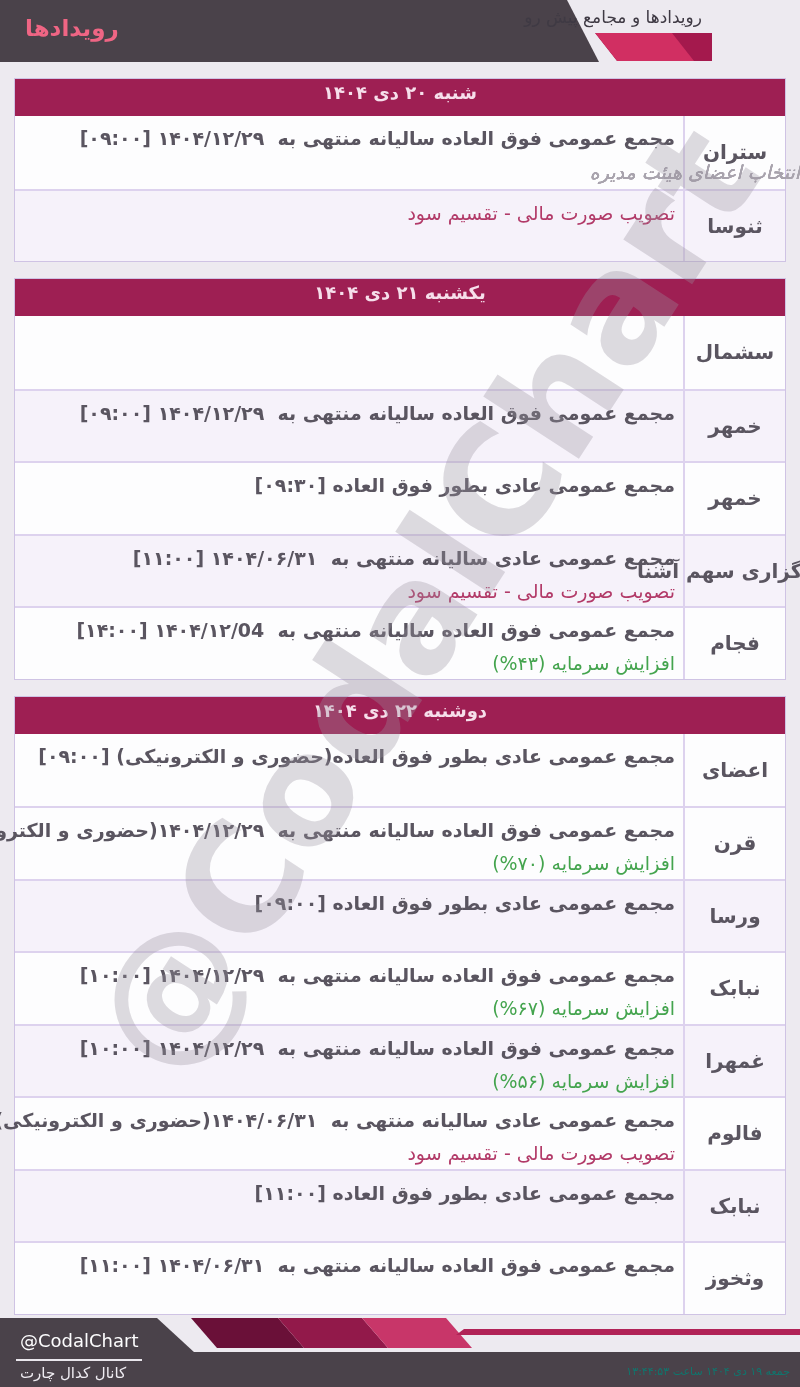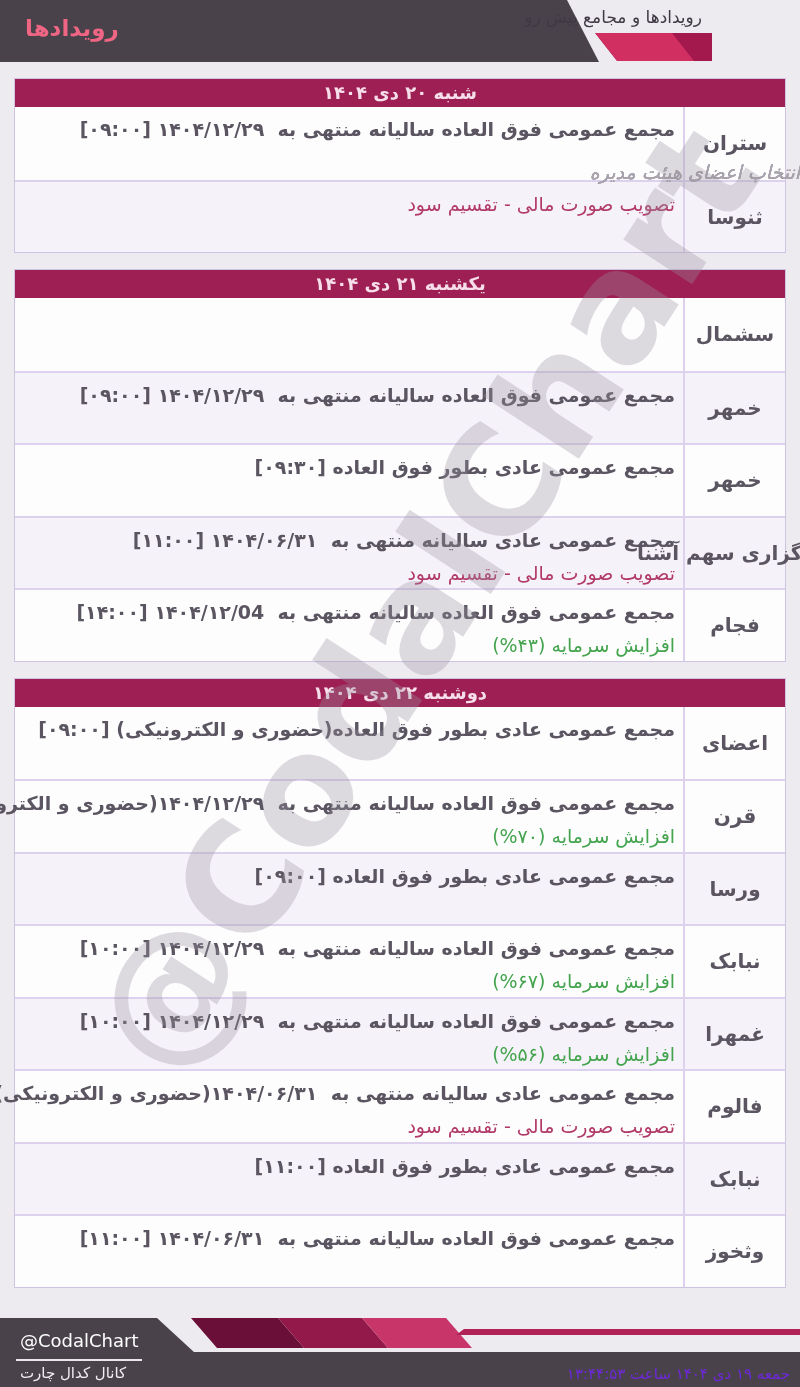--- a/index.html
+++ b/index.html
@@ -24,21 +24,21 @@
   .app-title{position:absolute;left:25px;top:15px;font-size:23px;font-weight:bold;
     color:var(--title_pink);direction:rtl;}
   .head-sub{position:absolute;right:10px;top:7px;font-size:17px;color:var(--subtitle);}
   .ribbon{position:absolute;top:33px;right:0;left:583px;height:28px;background:var(--ribbon_dark);
     clip-path:polygon(12px 0,100% 0,100% 100%,34px 100%);}
   .ribbon-light{position:absolute;left:0;top:0;bottom:0;width:115px;background:var(--ribbon_light);
     clip-path:polygon(12px 0,89px 0,111px 100%,34px 100%);}
   
   .board{position:absolute;top:78px;left:14px;width:772px;z-index:2;}
   .block{border:1px solid var(--border);margin-bottom:16px;background:var(--row_bg);}
-  .date-bar{height:28px;line-height:28px;text-align:center;background:var(--date_header_bg);
+  .date-bar{height:37px;line-height:28px;text-align:center;background:var(--date_header_bg);
     color:var(--date_header_text);font-size:18px;font-weight:600;}
   .row{display:flex;height:72.5px;background:var(--row_bg);}
   .row.alt{background:var(--row_alt_bg);}
   .row + .row{border-top:2px solid var(--divider);}
   .sym{width:102px;flex:0 0 102px;display:flex;align-items:center;justify-content:center;
     border-left:2px solid var(--divider);font-size:20px;color:var(--text_main);
     font-weight:700;white-space:pre;overflow:visible;}
   .desc{flex:1;padding:6px 8px 0 2px;overflow:visible;}
   .ev{font-size:19px;line-height:33px;color:var(--text_main);white-space:pre;font-weight:700;}
   .note{font-size:19px;line-height:33px;white-space:pre;font-weight:500;}
@@ -56,21 +56,21 @@
     clip-path:polygon(0 0,157px 0,195px 100%,0 100%);}
   .f-seg{position:absolute;top:0;height:30px;width:120px;}
   .f-seg1{left:186px;background:var(--footer_strip1);clip-path:polygon(5px 0,92px 0,118px 100%,31px 100%);}
   .f-seg2{left:273px;background:var(--footer_strip2);clip-path:polygon(5px 0,89px 0,115px 100%,31px 100%);}
   .f-seg3{left:357px;background:var(--footer_strip3);clip-path:polygon(5px 0,89px 0,115px 100%,31px 100%);}
   .f-line{position:absolute;left:456px;top:11px;width:344px;height:6px;background:var(--footer_accent);
     clip-path:polygon(8px 0,100% 0,100% 100%,0 100%);}
   .f-handle{position:absolute;left:20px;top:12px;font-size:18px;color:#fdfdfe;direction:ltr;}
   .f-underline{position:absolute;left:16px;top:41px;width:126px;height:2px;background:#e9e6ec;}
   .f-channel{position:absolute;left:20px;top:46px;font-size:15px;color:#efecf2;}
-  .f-datetime{position:absolute;right:10px;top:47px;font-size:15px;color:#6d28d9;}
+  .f-datetime{position:absolute;right:10px;top:47px;font-size:11px;color:#0f766e;}
 </style>
 </head>
 <body>
 
 <div class="top-header">
   <div class="top-dark"></div>
   <div class="app-title">رویدادها</div>
   <div class="head-sub">رویدادها و مجامع پیش رو</div>
   <div class="ribbon">
     <div class="ribbon-light"></div>

